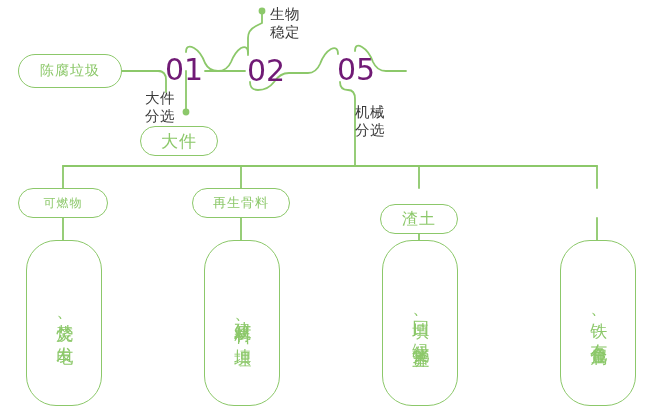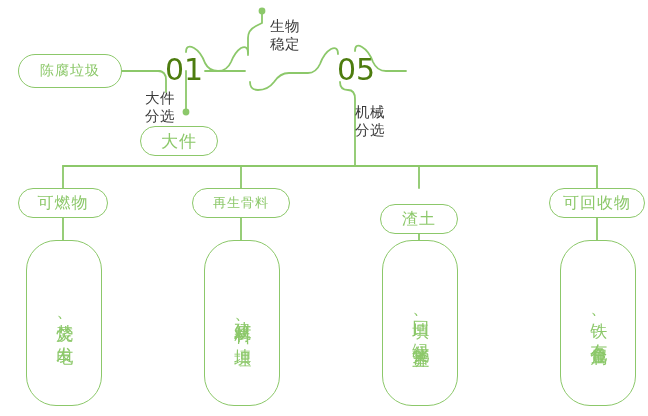--- a/index.html
+++ b/index.html
@@ -60,21 +60,21 @@
     line-height: 1.45;
     letter-spacing: 2px;
     text-align: center;
     max-height: 150px;
     color: #8cc86a;
   }
 
   
   .stagenum {
     position: absolute;
-    color: #4d7c0f;
+    color: #701a75;
     font-size: 30px;
     font-weight: 400;
     letter-spacing: 0px;
     line-height: 1;
     font-family: "DejaVu Sans", "Liberation Sans", sans-serif;
     text-align: center;
   }
 
   
   .anno {
@@ -131,47 +131,45 @@
       <path d="M597 218 L597 240"></path>
     </g>
   </svg>
 
   <div class="pill" style="left:18px; top:54px; width:104px; height:34px; font-size:14px;">
     <span>陈腐垃圾</span>
   </div>
 
   <div class="stagenum" style="left:165px; top:55px;">01</div>
 
+  <div class="stagenum" style="left:247px; top:56px;">02</div>
 
   <div class="stagenum" style="left:337px; top:55px;">05</div>
 
   <div class="anno right-al" style="left:127px; top:90px; width:48px;">大件
 分选</div>
 
-  <div class="anno" style="left:270px; top:6px; width:52px;margin-top:12px;">生物
+  <div class="anno" style="left:270px; top:6px; width:52px;">生物
 稳定</div>
 
   <div class="anno" style="left:355px; top:104px; width:52px;">机械
 分选</div>
 
   <div class="pill" style="left:140px; top:126px; width:78px; height:30px; font-size:17px;">
     <span>大件</span>
   </div>
 
-  <div class="pill" style="left:18px; top:188px; width:90px; height:30px; font-size:16px;text-align:right;">
+  <div class="pill" style="left:18px; top:188px; width:90px; height:30px; font-size:12px;text-align:right;">
     <span>可燃物</span>
   </div>
   <div class="pill" style="left:192px; top:188px; width:98px; height:30px; font-size:13px;">
     <span>再生骨料</span>
   </div>
   <div class="pill" style="left:380px; top:188px; width:78px; height:30px; font-size:16px;margin-top:16px;">
     <span>渣土</span>
-  </div>
-  <div class="pill" style="left:549px; top:188px; width:96px; height:30px; font-size:16px;">
-    <span>可回收物</span>
   </div>
 
   <div class="vbox" style="left:26px; top:240px; width:76px; height:166px;">
     <div class="vtext">焚烧、发电</div>
   </div>
 
   <div class="vbox" style="left:204px; top:240px; width:76px; height:166px;">
     <div class="vtext">建筑材料、填埋</div>
   </div>
 

